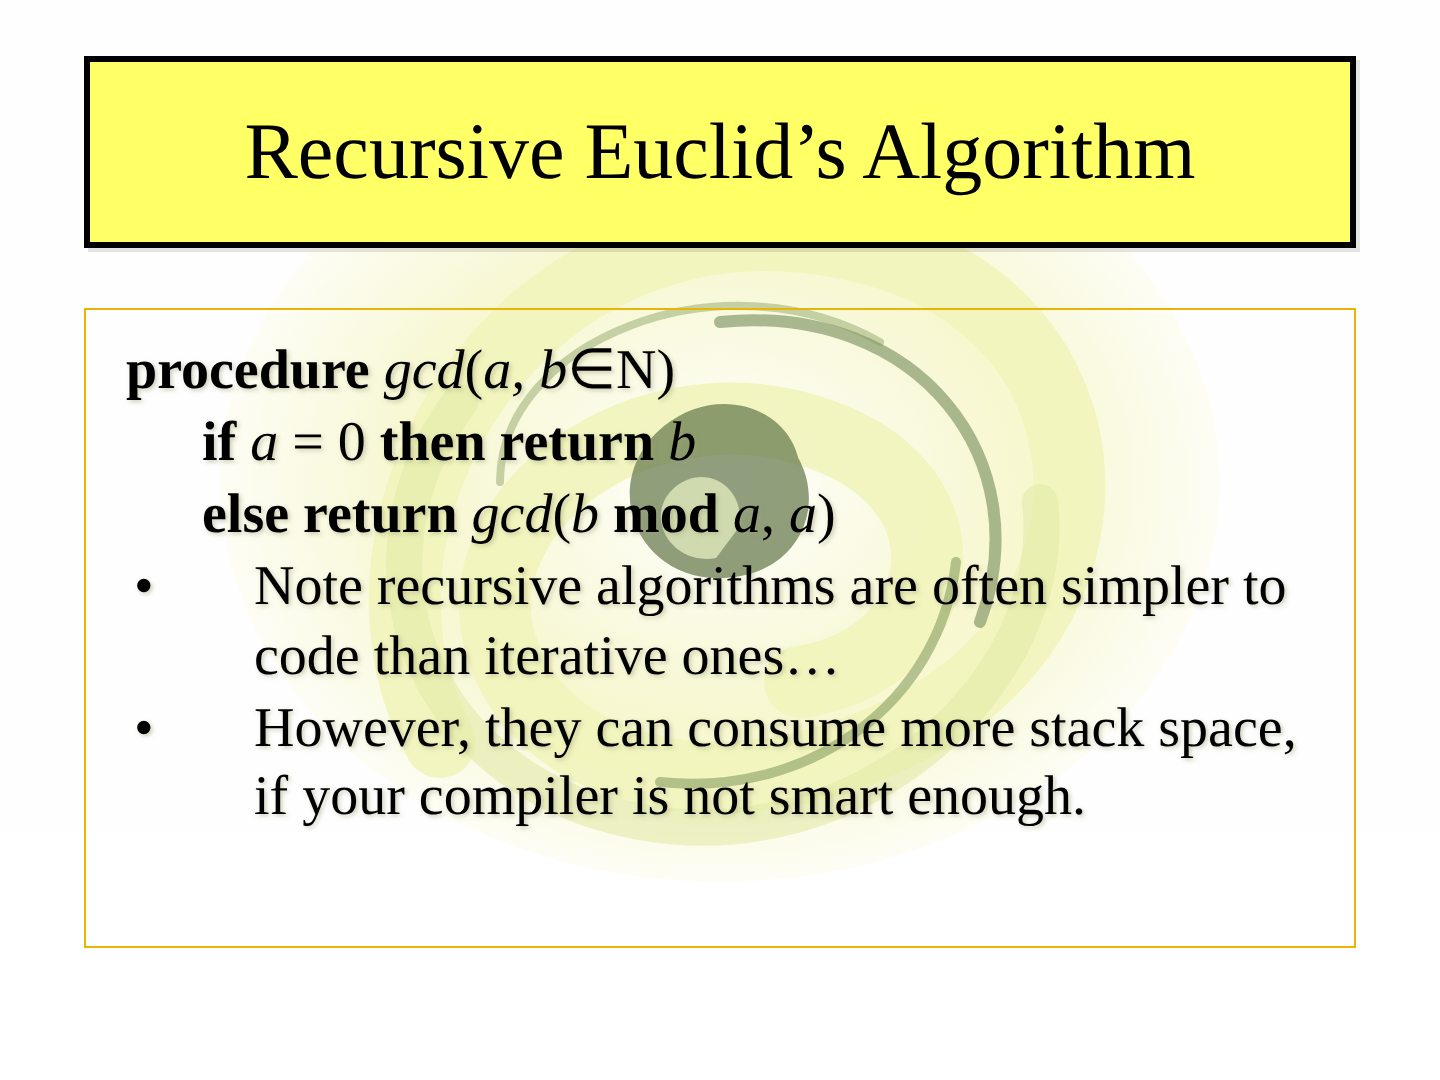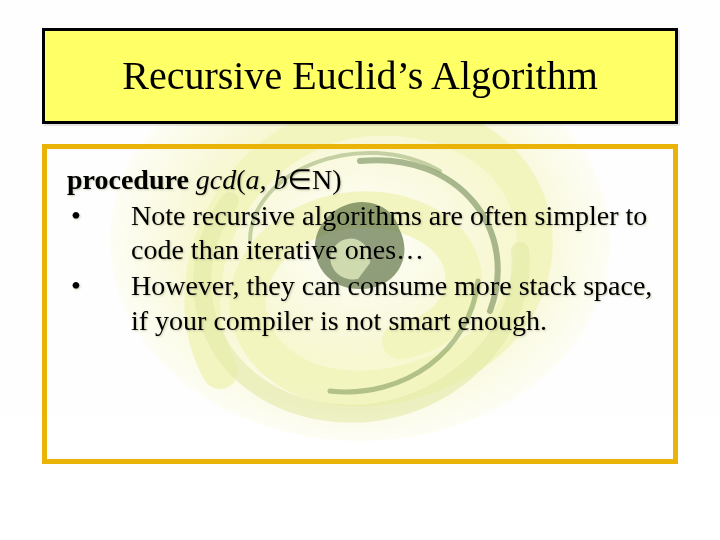--- a/index.html
+++ b/index.html
@@ -47,24 +47,24 @@
   .title-text {
     font-size: 40px;
     color: #000;
     text-align: center;
     line-height: 1.05;
     padding: 0 10px;
   }
   .body-box {
     position: absolute;
     left: 42px;
-    top: 144px;
+    top: 154px;
     width: 636px;
     height: 320px;
-    border: 5px solid #eab308;
+    border: 1px solid #eab308;
     background: rgba(255, 255, 255, 0.0);
     box-sizing: border-box;
     z-index: 2;
     padding: 14px 20px 14px 20px;
     font-size: 28px;
     line-height: 1.22;
     color: #000;
     text-shadow: 1px 1px 2px rgba(160,160,120,0.5);
   }
   .proc-line {
@@ -120,21 +120,29 @@
   </div>
 
   <div class="body-box">
 
     <div class="proc-line">
       <b>procedure</b>
       <span> </span>
       <i>gcd</i><span>(</span><i>a, b</i><span>∈</span><span>N)</span>
     </div>
 
+    <div class="proc-line indent">
+      <b>if</b>
+      <span> </span>
+      <i>a</i><span> = 0 </span><b>then return</b><i> b</i>
+    </div>
 
+    <div class="proc-line indent">
+      <b>else return</b><i> gcd</i><span>(</span><i>b</i><b> mod </b><i>a</i><span>, </span><i>a</i><span>)</span>
+    </div>
 
     <div class="bullet">
       <div class="dot">•</div>
       <div class="btext">Note recursive algorithms are often simpler to code than iterative ones…</div>
     </div>
 
     <div class="bullet">
       <div class="dot">•</div>
       <div class="btext">However, they can consume more stack space, if your compiler is not smart enough.</div>
     </div>

